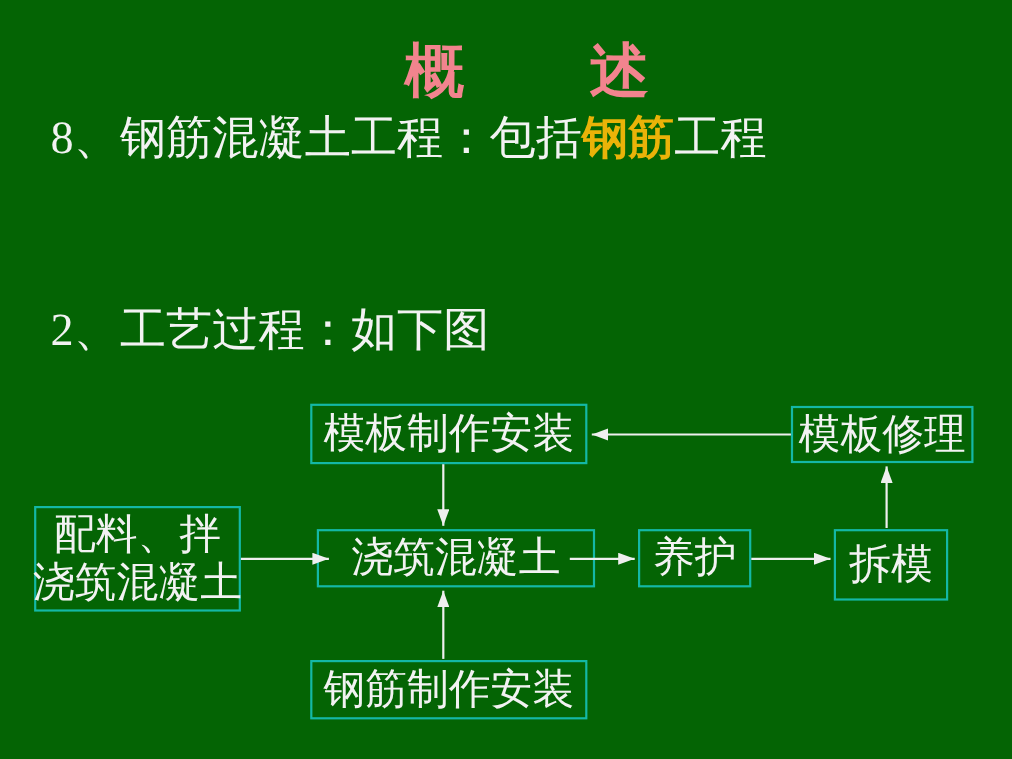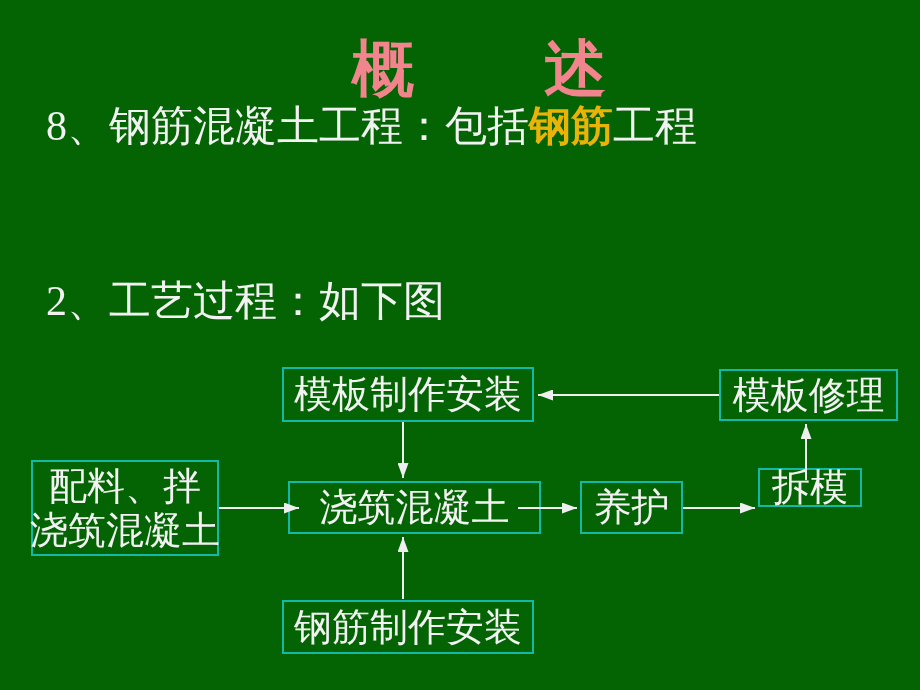--- a/index.html
+++ b/index.html
@@ -12,21 +12,21 @@
     overflow: hidden;
     font-family: "Liberation Serif", "DejaVu Serif", serif;
     color: #F2F2F2;
   }
   .abs { position: absolute; line-height: 1.08; white-space: nowrap; }
 
   .title {
     left: 0; right: 0; top: 36px;
     text-align: center;
     text-indent: 40px;
-    font-size: 62px;
+    font-size: 54px;
     font-weight: bold;
     letter-spacing: 2px;
   }
   .bodytext { font-size: 42px; }
   .term { font-weight: bold; }
 
   .flowbox {
     position: absolute;
     border: 2px solid #14b8a6;
     box-sizing: border-box;
@@ -34,25 +34,25 @@
     flex-direction: column;
     align-items: center;
     justify-content: center;
     font-size: 38px;
     line-height: 1.16;
     color: #F2F2F2;
     text-align: center;
     white-space: nowrap;
   }
   #box-formwork-make  { left: 282px; top: 367px; width: 252px; height: 55px; }
-  #box-formwork-repair{ left: 719px; top: 369px; width: 179px; height: 52px; }
+  #box-formwork-repair{ left: 719px; top: 369px; width: 166px; height: 52px; }
   #box-batching       { left: 31px;  top: 460px; width: 188px; height: 96px; }
   #box-pouring        { left: 288px; top: 481px; width: 253px; height: 53px; }
   #box-curing         { left: 580px; top: 481px; width: 103px; height: 53px; }
-  #box-stripping      { left: 758px; top: 468px; width: 104px; height: 39px; text-align: center; }
+  #box-stripping      { left: 758px; top: 481px; width: 104px; height: 65px; text-align: center; }
   #box-rebar-make     { left: 282px; top: 600px; width: 252px; height: 54px; }
 
   #arrow-layer { position: absolute; left: 0; top: 0; pointer-events: none; }
   #arrow-layer line { stroke: #EFEFEF; stroke-width: 2; }
 </style>
 </head>
 <body>
 
 <div id="slide" style="background: rgb(4, 100, 4);">
 

